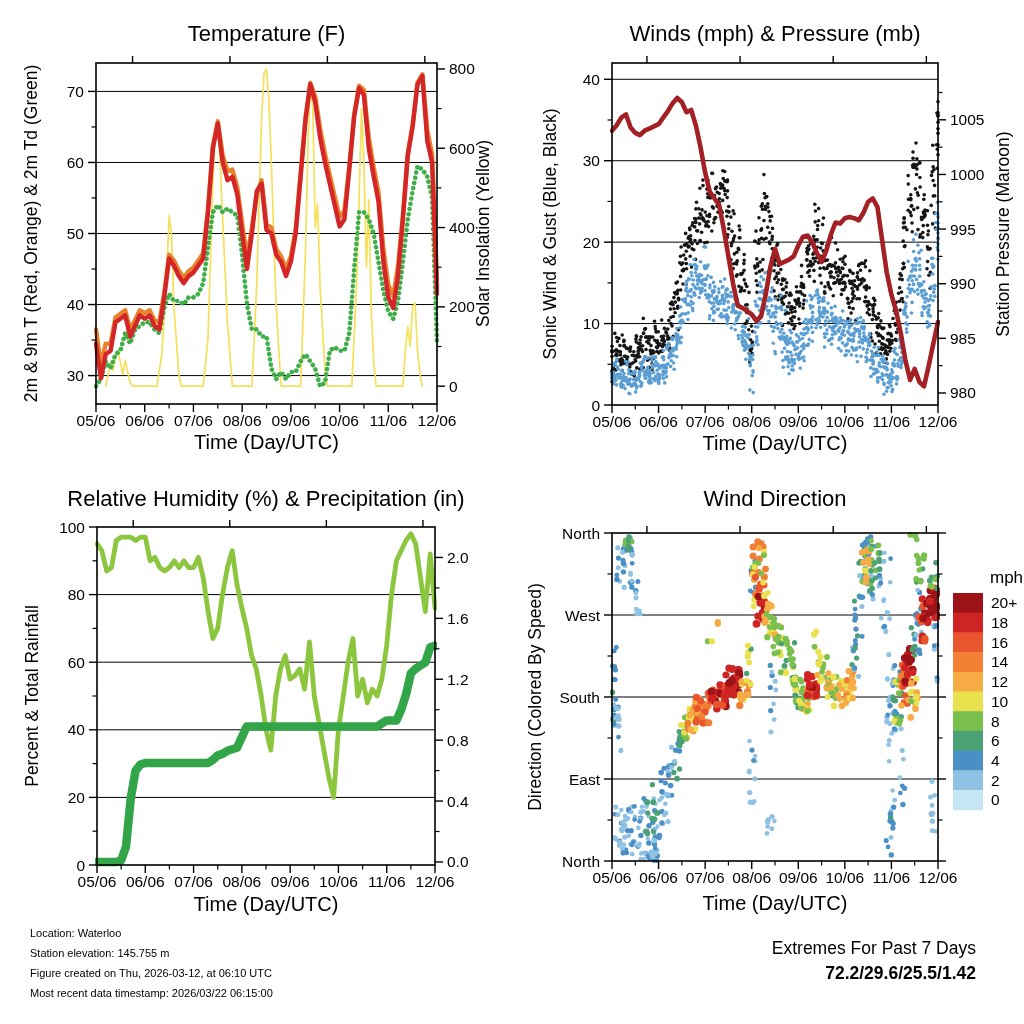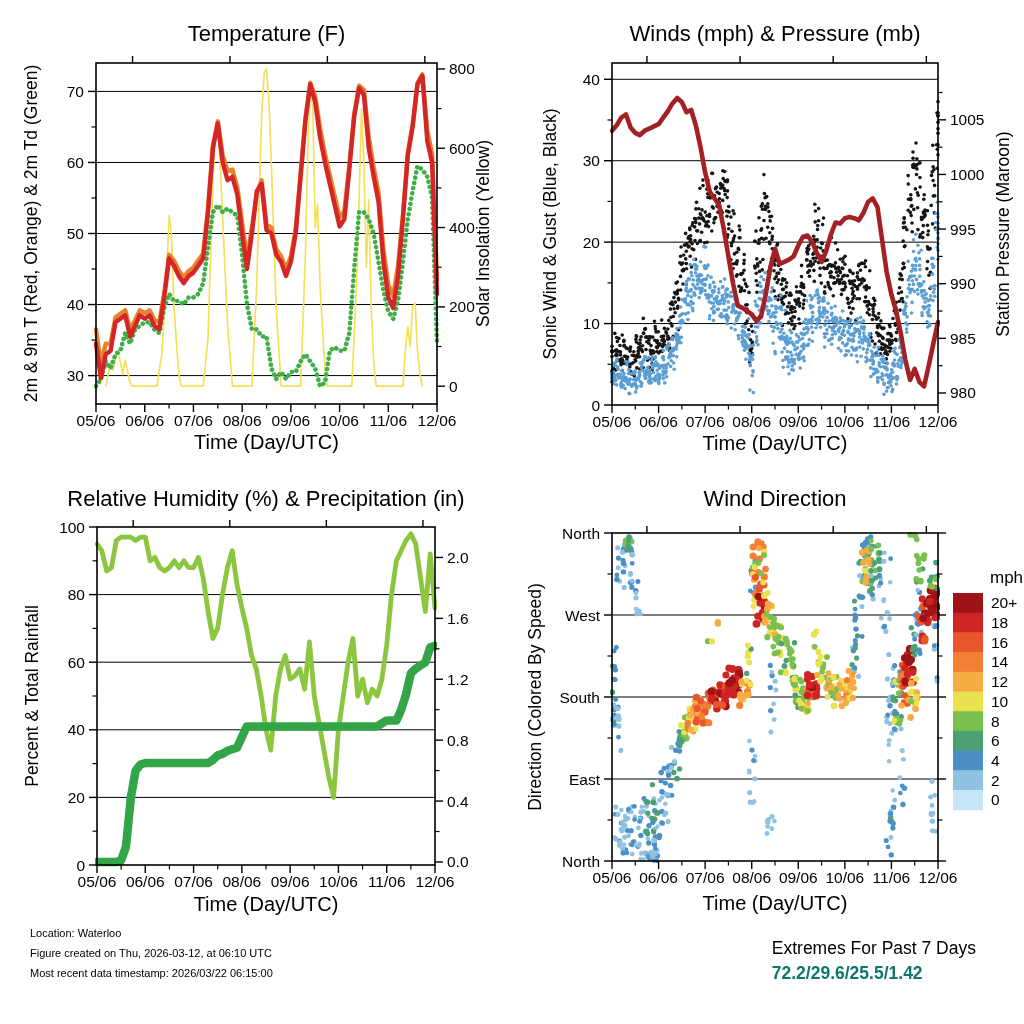--- a/index.html
+++ b/index.html
@@ -2,21 +2,21 @@
 <html><head>
 <meta charset="utf-8">
 <style>
   html,body{margin:0;padding:0;background:#ffffff;}
   body{width:1024px;height:1024px;position:relative;overflow:hidden;
        font-family:"Liberation Sans","DejaVu Sans",sans-serif;color:#000;}
   #fig{position:absolute;left:0;top:0;width:1024px;height:1024px;}
   #charts{position:absolute;left:0;top:0;}
   svg text{font-family:"Liberation Sans","DejaVu Sans",sans-serif;fill:#000;}
   .info{position:absolute;left:30px;top:923px;font-size:11px;line-height:20px;white-space:nowrap;}
-  .extremes{position:absolute;right:48px;top:936px;text-align:left;font-size:17.5px;line-height:25px;white-space:nowrap;}
+  .extremes{position:absolute;right:48px;top:936px;text-align:right;font-size:17.5px;line-height:25px;white-space:nowrap;}
   .extremes .values{font-weight:bold;}
 </style>
 </head>
 <body>
 
 <div id="fig">
   <svg id="charts" width="1024" height="1024">
       <g>
         <line x1="96" y1="375.5833333333333" x2="437" y2="375.5833333333333" stroke="#000" stroke-width="1"></line>
         <line x1="96" y1="304.54166666666663" x2="437" y2="304.54166666666663" stroke="#000" stroke-width="1"></line>
@@ -3302,21 +3302,22 @@
       <text x="991" y="706.85" font-size="15.5" text-anchor="start">10</text>
       <text x="991" y="726.5500000000001" font-size="15.5" text-anchor="start">8</text>
       <text x="991" y="746.25" font-size="15.5" text-anchor="start">6</text>
       <text x="991" y="765.95" font-size="15.5" text-anchor="start">4</text>
       <text x="991" y="785.65" font-size="15.5" text-anchor="start">2</text>
       <text x="991" y="805.35" font-size="15.5" text-anchor="start">0</text>
     </svg>
 
   <div class="info">
     <div>Location: Waterloo</div>
+    <div>Station elevation: 145.755 m</div>
     <div>Figure created on Thu, 2026-03-12, at 06:10 UTC</div>
     <div>Most recent data timestamp: 2026/03/22 06:15:00</div>
   </div>
 
   <div class="extremes">
     <div>Extremes For Past 7 Days</div>
-    <div class="values" style="color: #0f766e;">72.2/29.6/25.5/1.42</div>
+    <div class="values" style="color: #000000;">72.2/29.6/25.5/1.42</div>
   </div>
 </div>
 
 </body></html>

